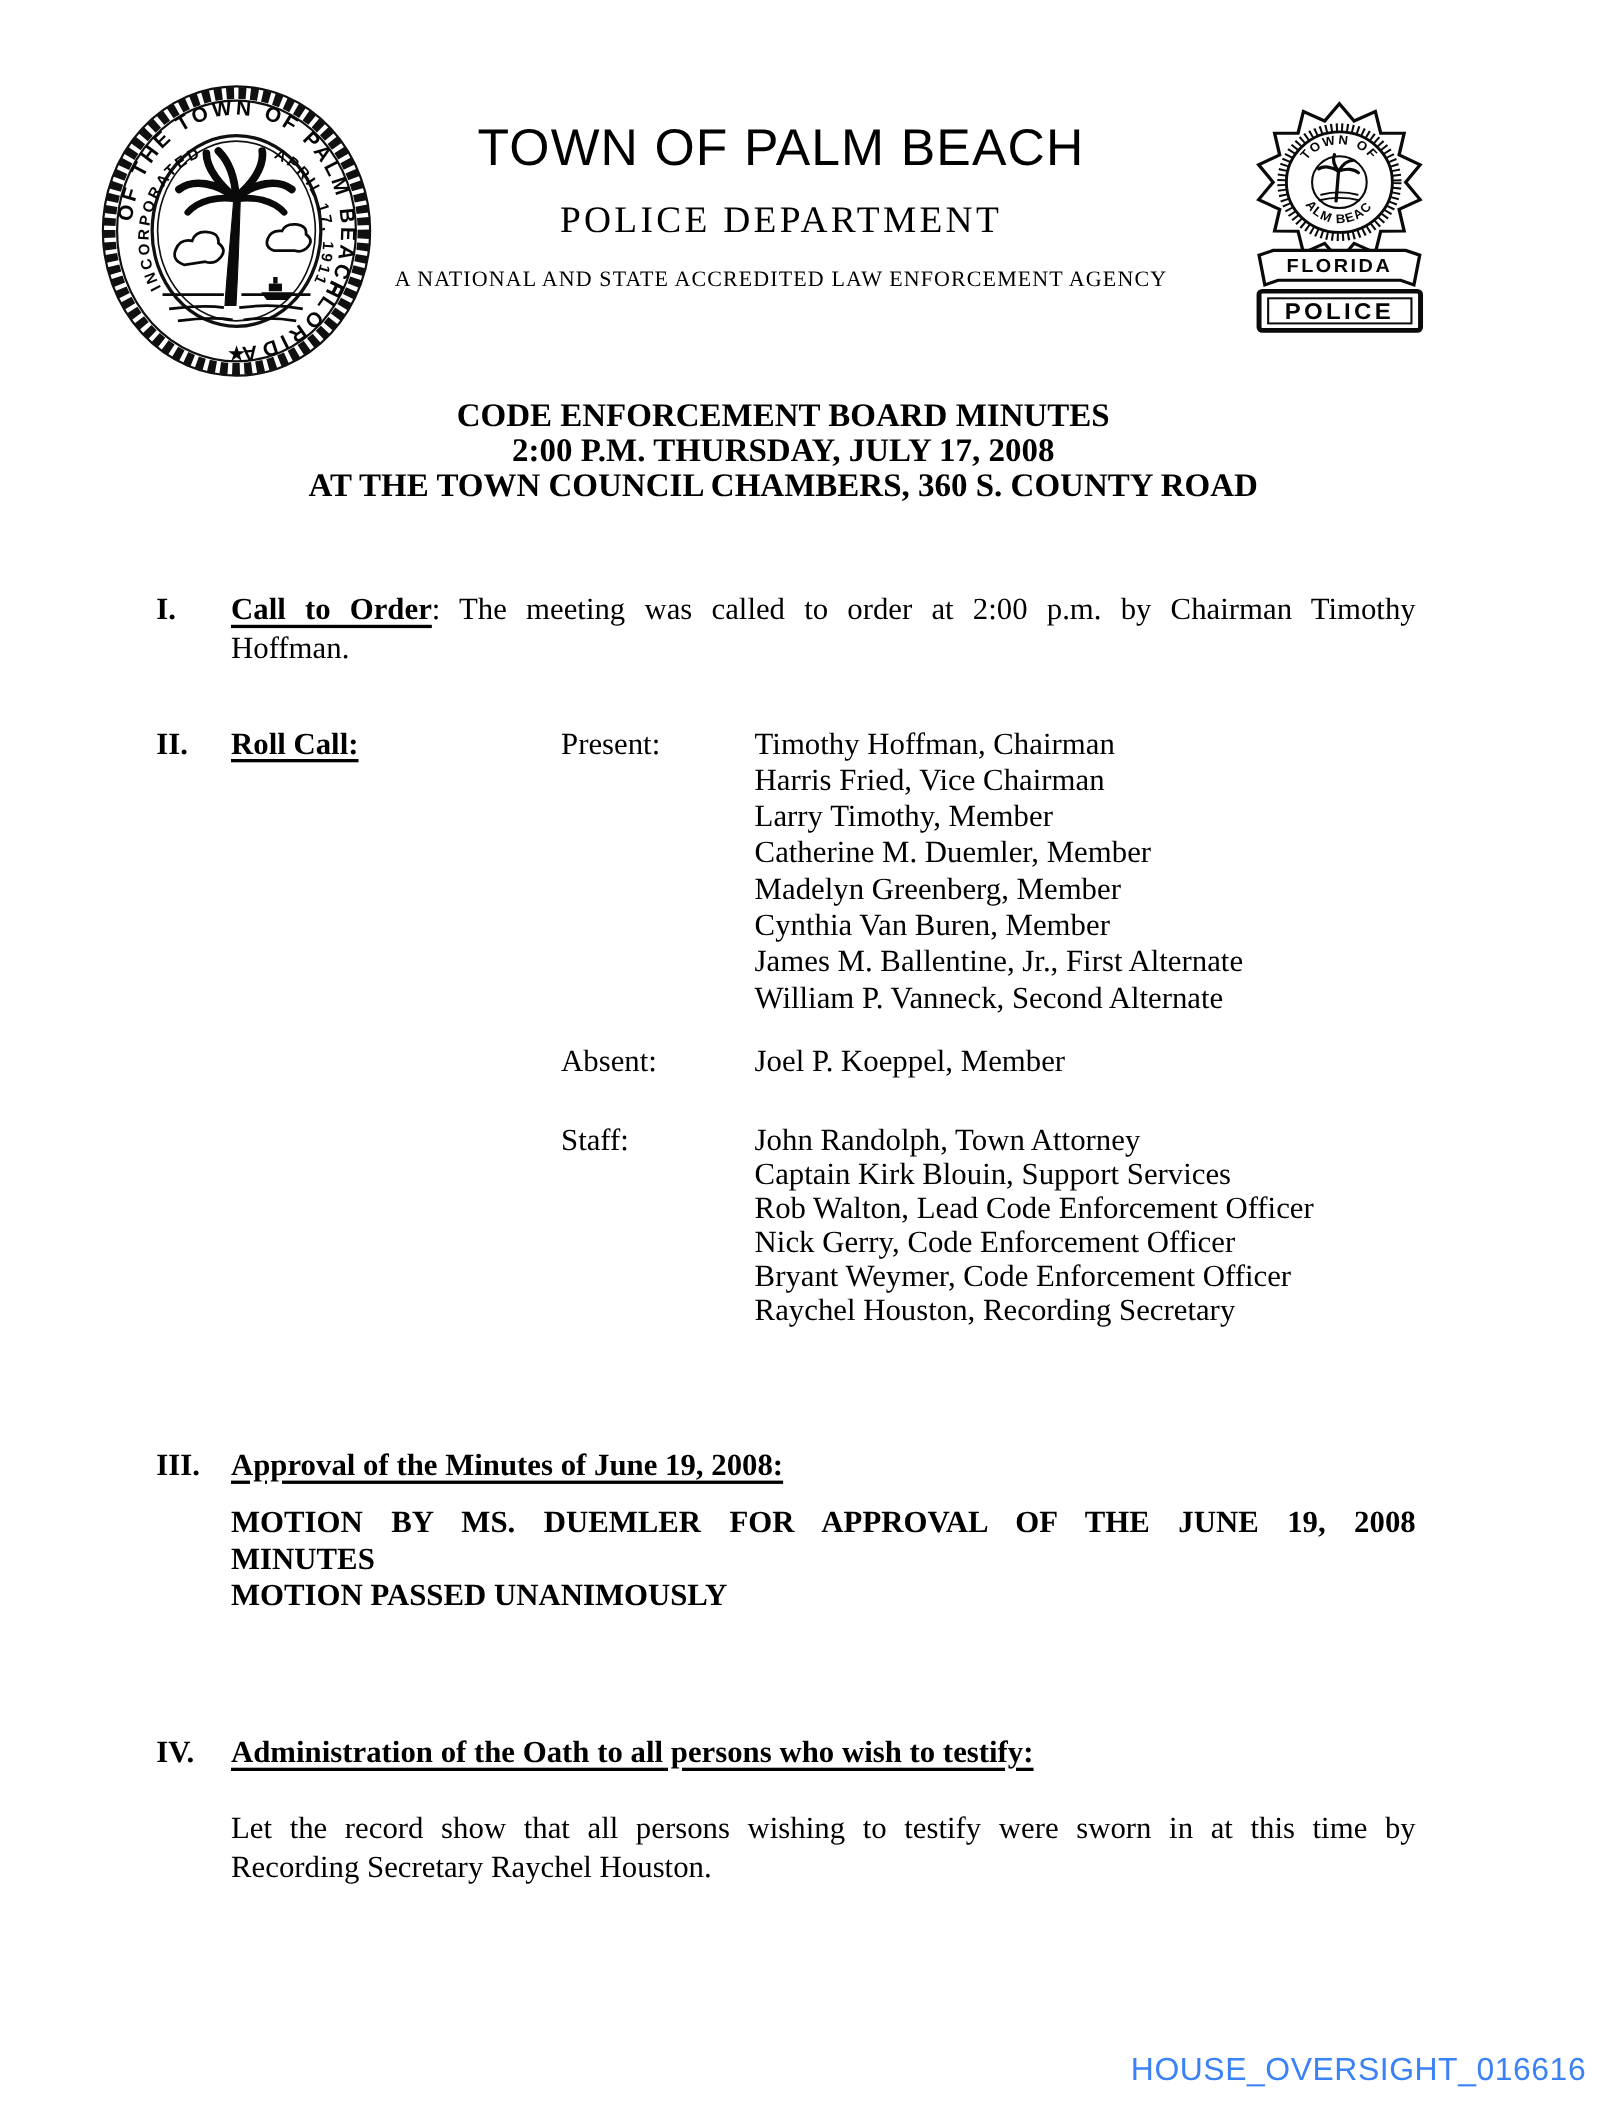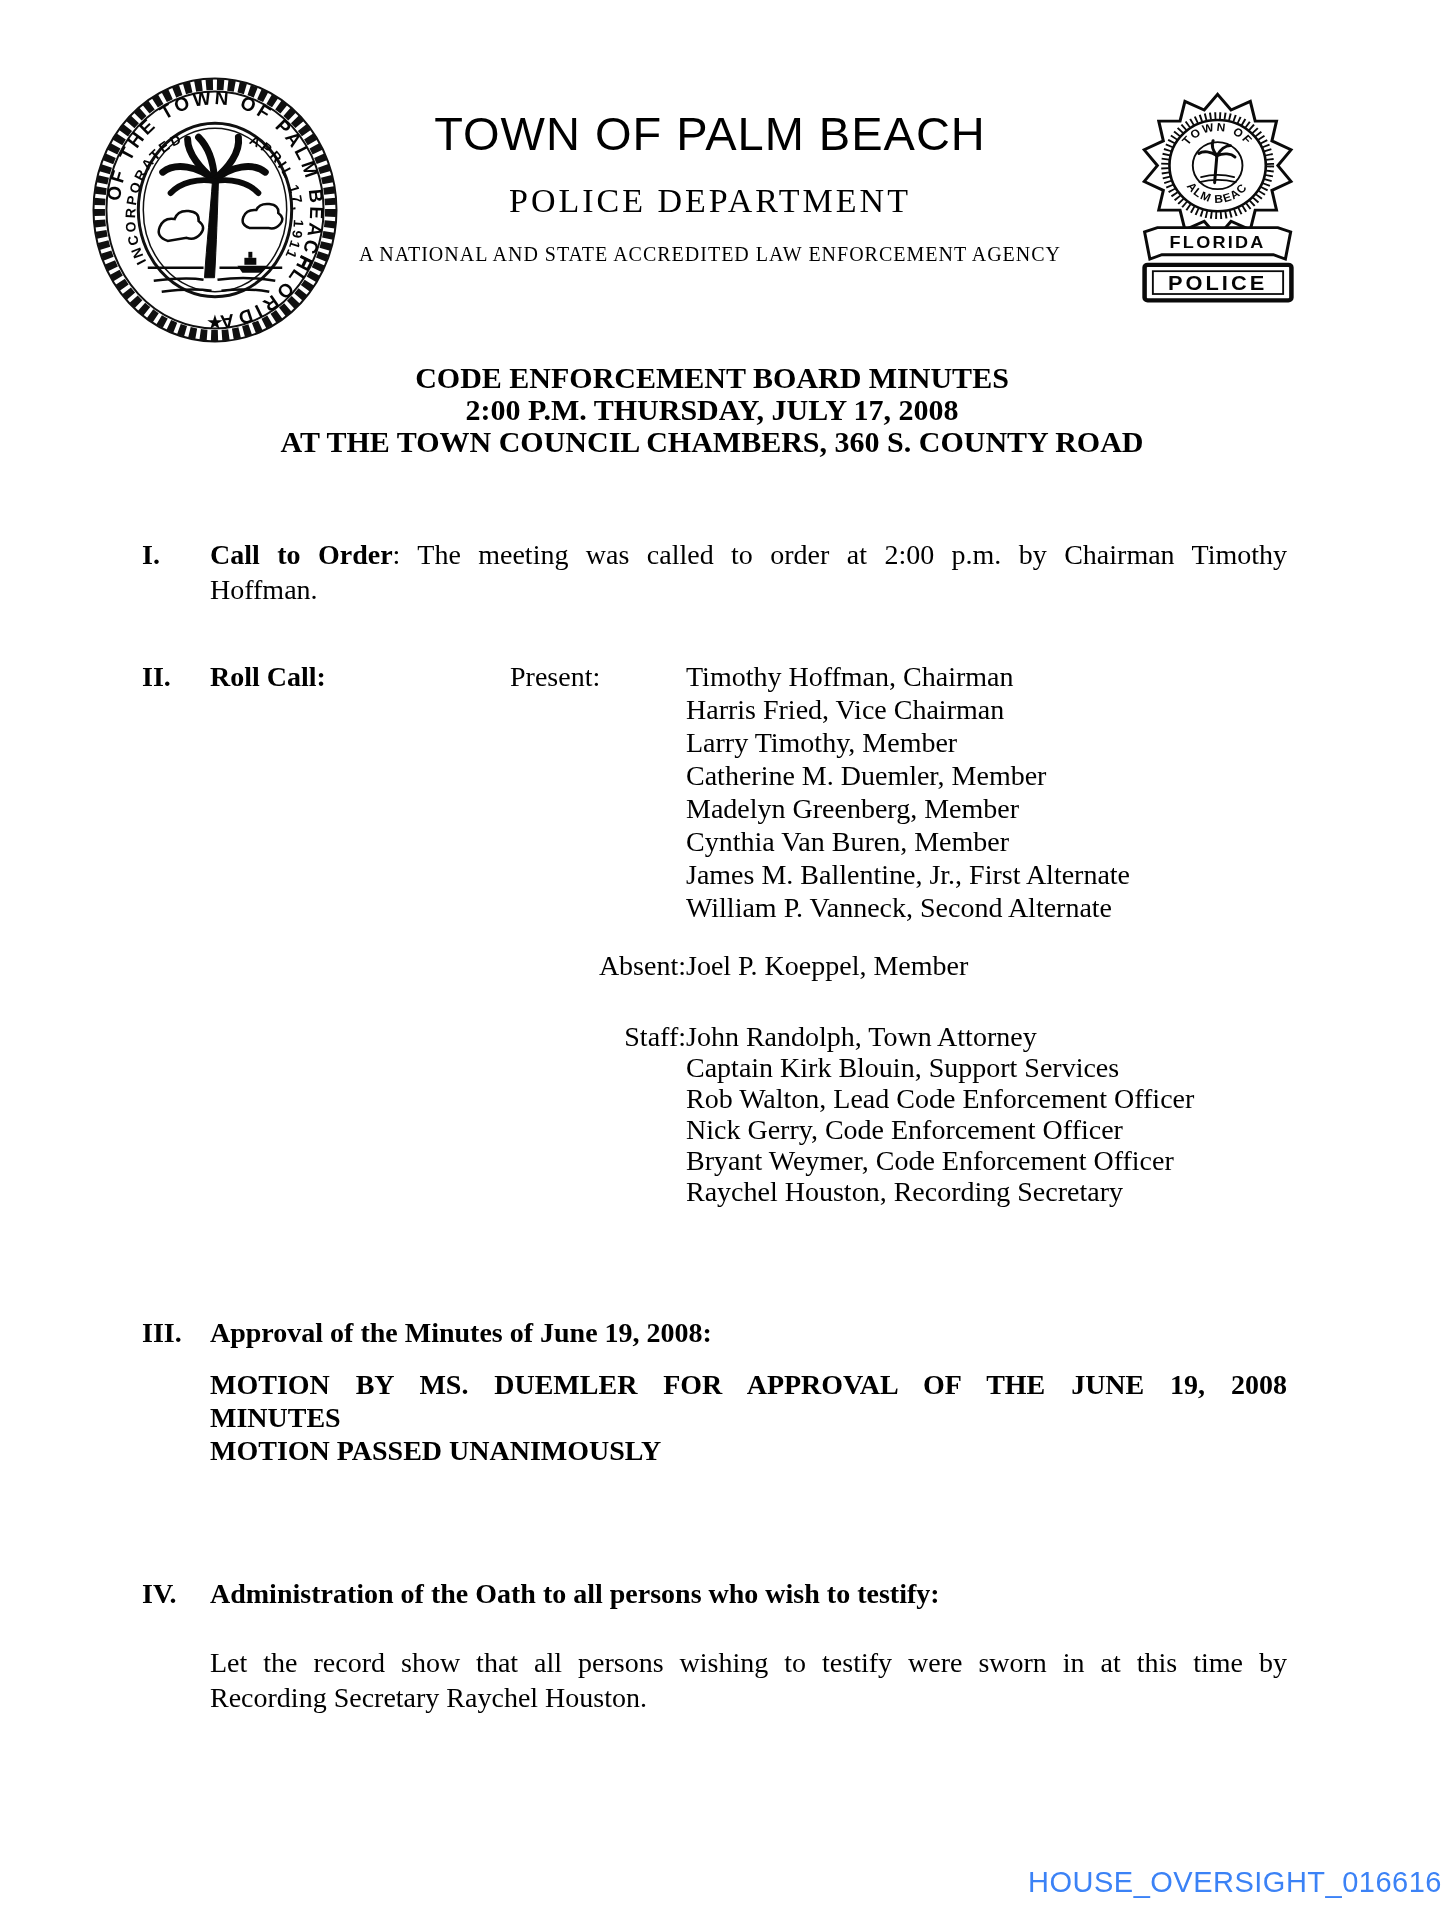--- a/index.html
+++ b/index.html
@@ -27,32 +27,32 @@
     position:absolute; left:137px; top:362px; width:1150px; text-align:center;
     font-weight:bold; font-size:30px; line-height:32px;
   }
   
   .section{position:absolute; left:142px; width:1145px; font-size:28px;}
   .sec-row{display:flex;}
   .roman{width:68px; font-weight:bold; flex:0 0 auto;}
   .sec-body{flex:1; width:1077px;}
   .heading{
     font-weight:bold;
-    text-decoration-thickness:2.5px; text-underline-offset:5px;
+    text-decoration:underline; text-decoration-thickness:2.5px; text-underline-offset:5px;
   }
   .line{line-height:35px;}
   .just{text-align:justify; text-align-last:justify;}
   
   .rc-row{display:flex; line-height:33px;}
   .rc-row.staff{line-height:31px;}
   .col-a{width:68px; font-weight:bold; flex:0 0 auto;}
   .col-b{width:300px; flex:0 0 auto;}
   .col-c{width:176px; flex:0 0 auto;}
   .col-d{flex:1;}
-  .indent-c{padding-left:368px;text-align:right;}
+  .indent-c{padding-left:368px;}
   .indent-d{padding-left:544px;}
   .spacer-a{height:25px;}
   .spacer-b{height:39px;}
   
   .motion{font-weight:bold; line-height:33px; margin-top:18px;}
   .oath-par{margin-top:34px;}
   
   .footer-id{
     position:absolute; top:1866px; right:11px;
     font-family:"Liberation Sans", sans-serif; font-size:29px; letter-spacing:0.5px;

